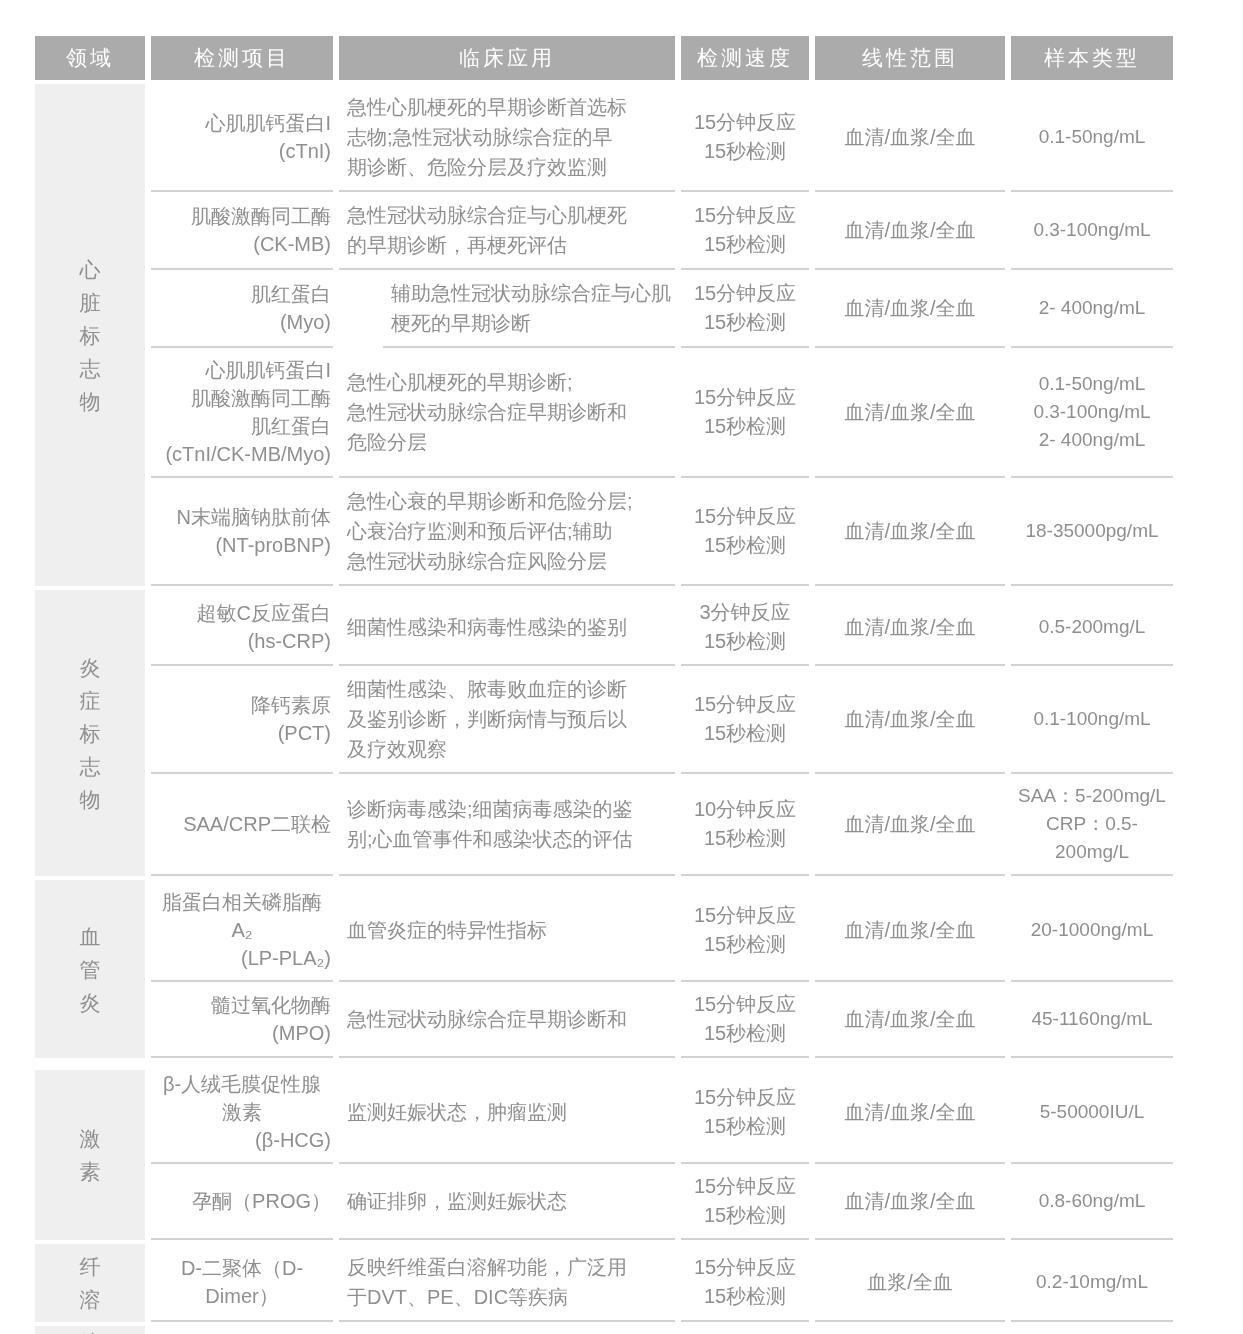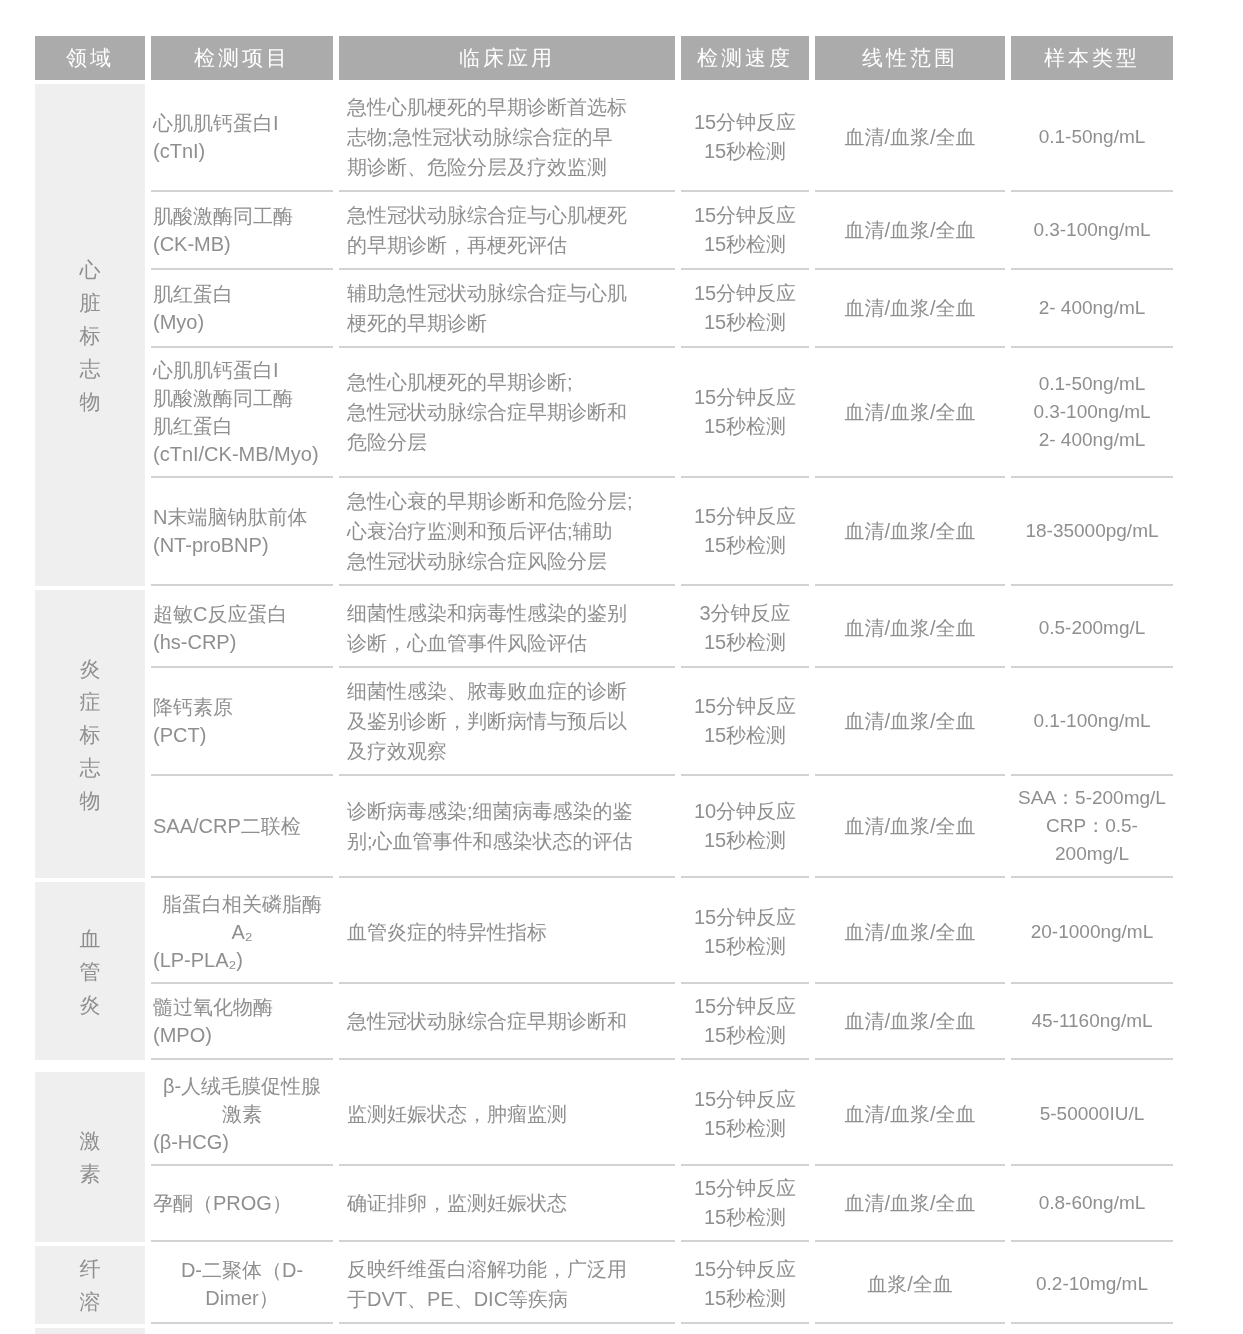--- a/index.html
+++ b/index.html
@@ -58,21 +58,21 @@
     flex-direction: column;
     justify-content: center;
     border-bottom: 2px solid var(--divider, #d2d2d2);
     color: var(--text, #8f8f8f);
     font-size: 20px;
     padding: 8px 0;
     min-height: 72px;
     box-sizing: border-box;
   }
   .cell.item {
-    align-items: flex-start;
+    align-items: flex-end;
     text-align: center;
     line-height: 28px;
     padding-left: 2px;
     padding-right: 2px;
   }
   .cell.clinical {
     align-items: flex-start;
     text-align: left;
     line-height: 30px;
     padding-left: 8px;
@@ -147,21 +147,21 @@
         <div class="cell sample" style="grid-area: 2 / 5;">
           <div class="line">血清/血浆/全血</div>
         </div>
         <div class="cell range" style="grid-area: 2 / 6;">
           <div class="line">0.3-100ng/mL</div>
         </div>
         <div class="cell item" style="grid-area: 3 / 2;">
           <div class="line">肌红蛋白</div>
           <div class="line">(Myo)</div>
         </div>
-        <div class="cell clinical" style="grid-area: 3 / 3;">
+        <div class="cell clinical" style="grid-area: 3 / 3; margin-left: 44px;">
           <div class="line">辅助急性冠状动脉综合症与心肌</div>
           <div class="line">梗死的早期诊断</div>
         </div>
         <div class="cell speed" style="grid-area: 3 / 4;">
           <div class="line">15分钟反应</div>
           <div class="line">15秒检测</div>
         </div>
         <div class="cell sample" style="grid-area: 3 / 5;">
           <div class="line">血清/血浆/全血</div>
         </div>
@@ -214,21 +214,20 @@
       <div class="grid group">
         <div class="domain-cell" style="grid-area: 1 / 1 / span 3;">
           <span class="domain-text">炎症标志物</span>
         </div>
         <div class="cell item" style="grid-area: 1 / 2;">
           <div class="line">超敏C反应蛋白</div>
           <div class="line">(hs-CRP)</div>
         </div>
         <div class="cell clinical" style="grid-area: 1 / 3;">
           <div class="line">细菌性感染和病毒性感染的鉴别</div>
-          <div class="line">诊断，心血管事件风险评估</div>
         </div>
         <div class="cell speed" style="grid-area: 1 / 4;">
           <div class="line">3分钟反应</div>
           <div class="line">15秒检测</div>
         </div>
         <div class="cell sample" style="grid-area: 1 / 5;">
           <div class="line">血清/血浆/全血</div>
         </div>
         <div class="cell range" style="grid-area: 1 / 6;">
           <div class="line">0.5-200mg/L</div>

